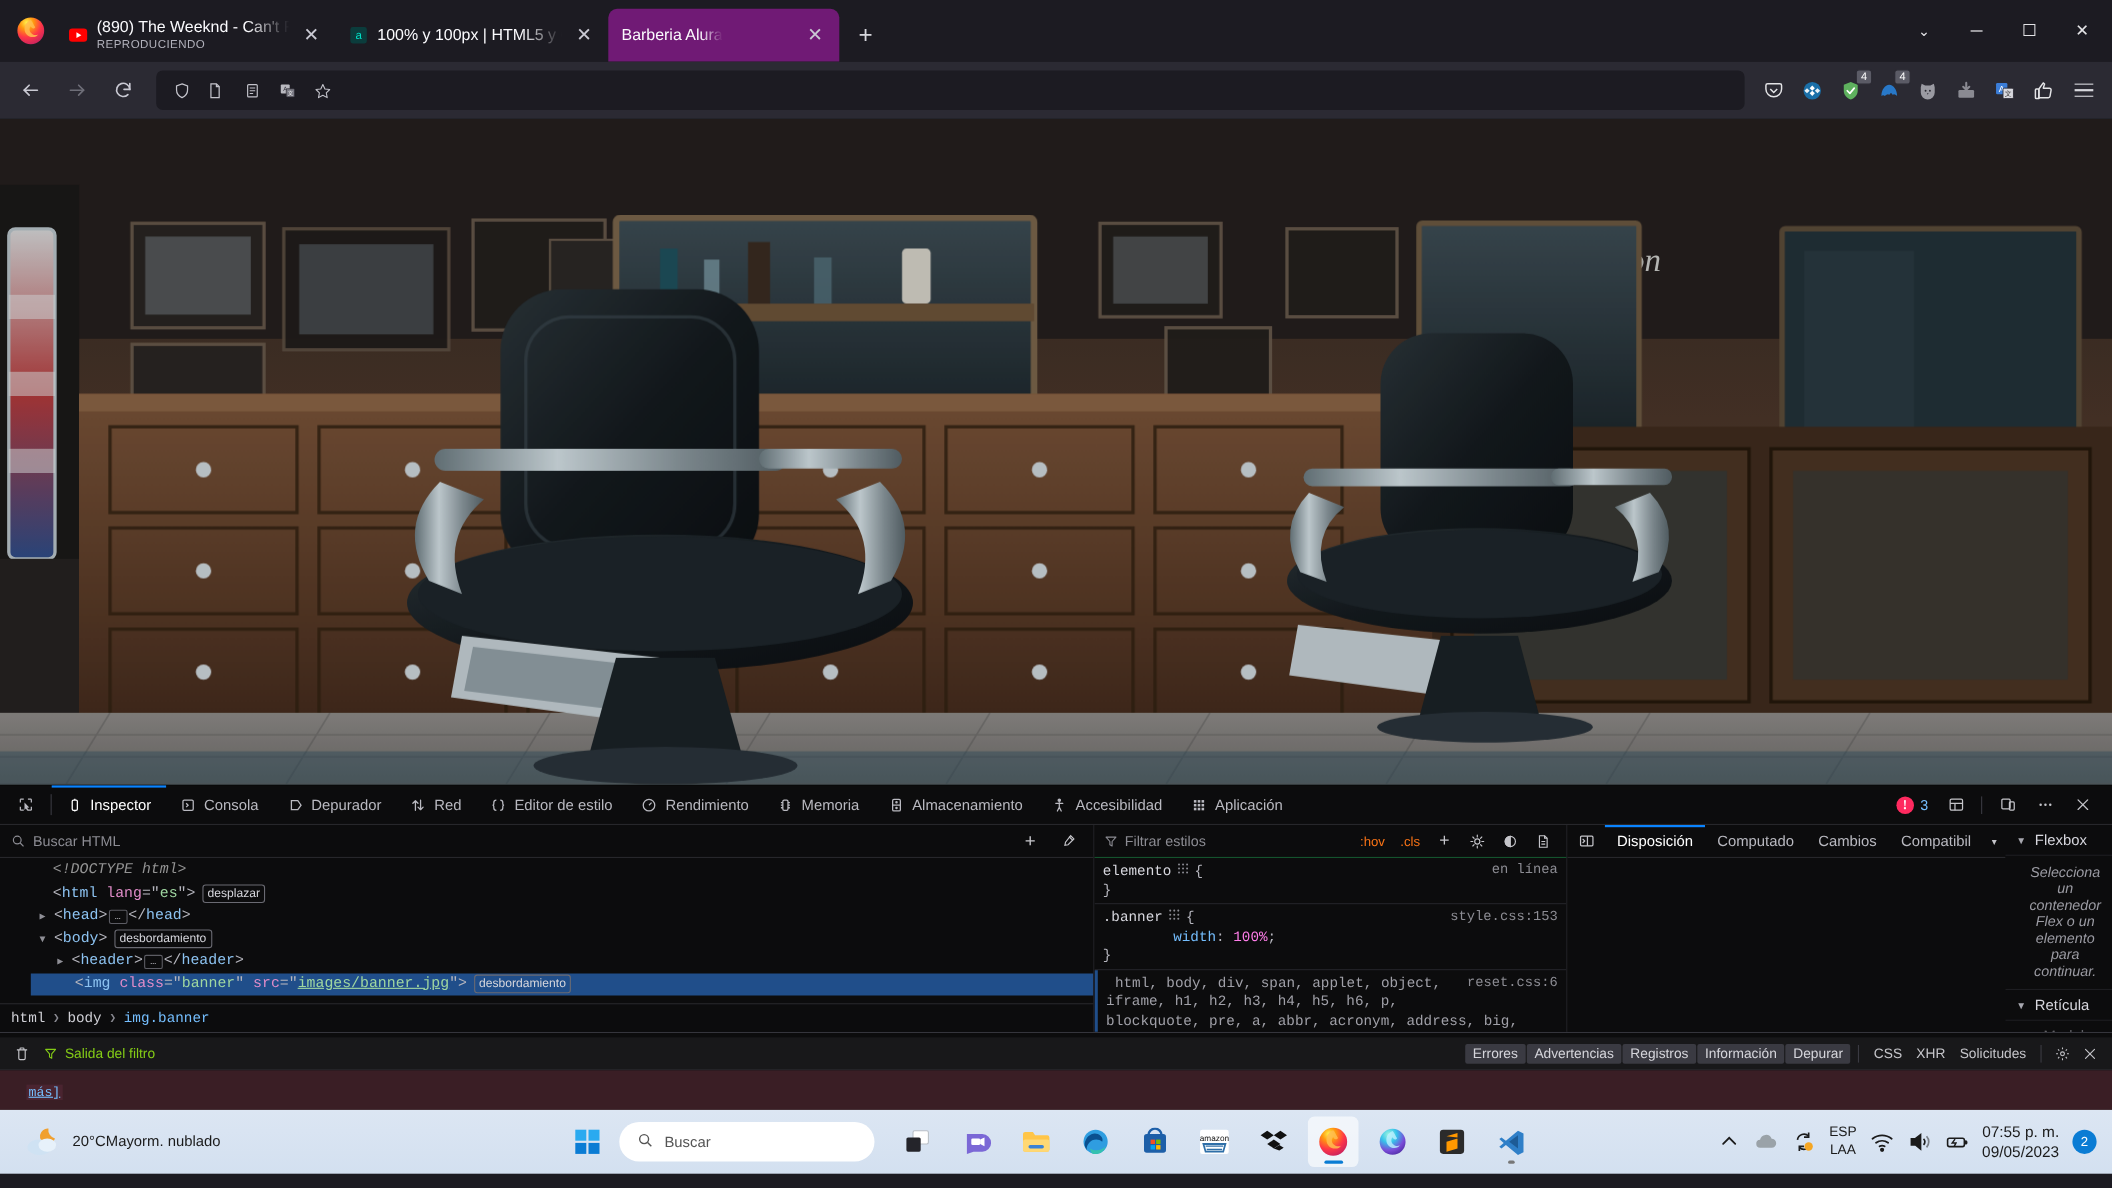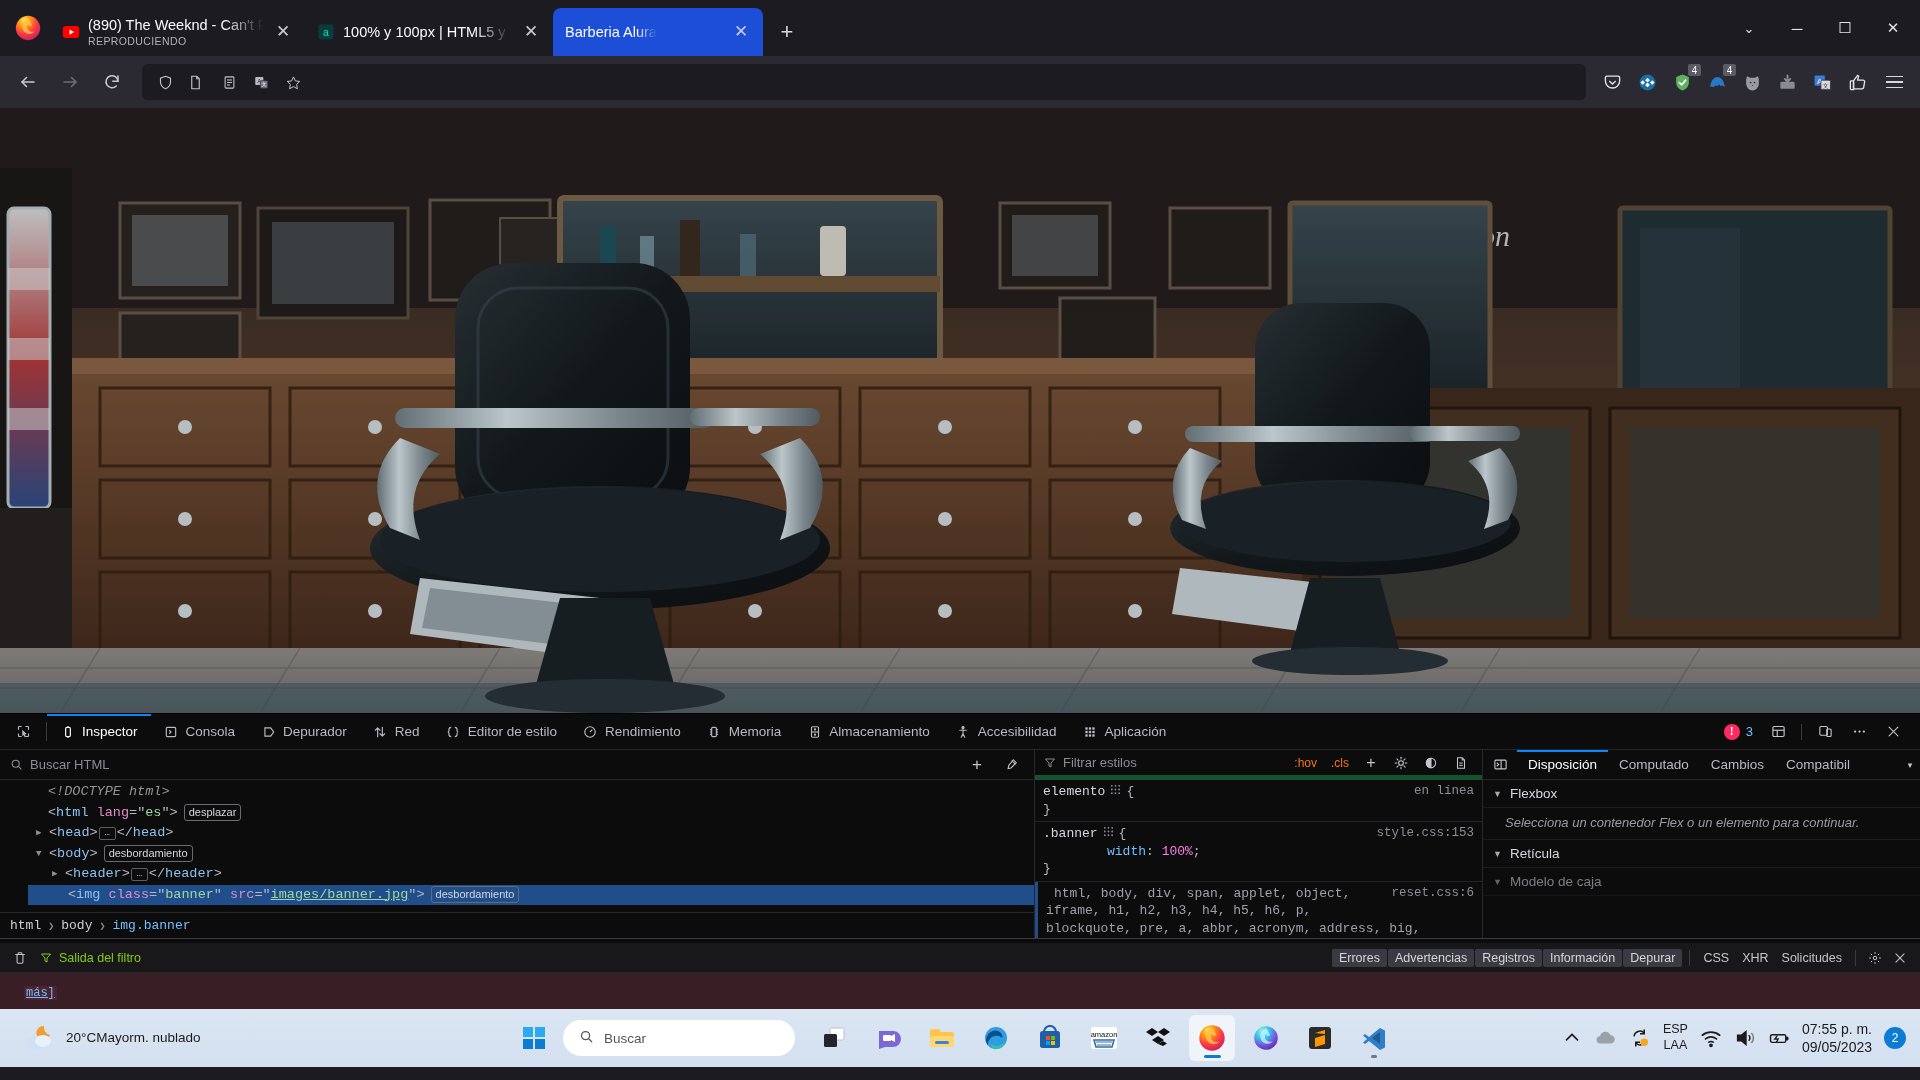--- a/index.html
+++ b/index.html
@@ -18,21 +18,21 @@
   }
   .ff-logo{ width:44px; height:56px; display:flex; align-items:center; justify-content:center; }
   .ff-logo svg{ width:26px; height:26px; }
 
   .tab{
     height:48px; min-width:80px; display:flex; align-items:center; gap:8px;
     padding:0 10px 0 12px; border-radius:8px 8px 0 0; position:relative;
     margin-bottom:0;
   }
   .tab.inactive{ background:transparent; }
-  .tab.active{ background:#1d4ed8; }
+  .tab.active{ background:#701a75; }
   .tab .favicon{ width:18px; height:18px; flex:0 0 18px; display:flex; align-items:center; justify-content:center;}
   .tab .tabtexts{ display:flex; flex-direction:column; justify-content:center; overflow:hidden; }
   .tab .ttitle{
     font-size:14.5px; color:#fbfbfe; white-space:nowrap; overflow:hidden;
     max-width:185px;
     -webkit-mask-image:linear-gradient(to right, #000 78%, transparent 100%);
     mask-image:linear-gradient(to right, #000 78%, transparent 100%);
   }
   .tab .tsub{ font-size:10.5px; color:#b1b1bb; letter-spacing:.4px; margin-top:2px; }
   .tab .tclose{ width:24px; height:24px; color:#c9c9d3; font-size:17px; line-height:24px; text-align:center; flex:0 0 24px; }
@@ -147,41 +147,41 @@
   .breadcrumbs{
     height:26px; border-top:1px solid #27272b; display:flex; align-items:center;
     padding:0 10px; gap:7px; font-size:13px; font-family:"Liberation Mono", monospace;
   }
   .bc{ color:#cfcfd5; }
   .bc.lnk{ color:#75bfff; }
   .bc-sep{ color:#8a8a92; font-size:10px; }
 
   
   .pane-rules{ width:448px; border-right:1px solid #27272b; display:flex; flex-direction:column; background:#0c0c0d;}
-  .rules-toolbar{ height:30px; display:flex;align-items:center;gap:6px;padding:0 9px;border-bottom:5px solid #14532d;}
+  .rules-toolbar{ height:30px; display:flex;align-items:center;gap:6px;padding:0 9px;border-bottom:1px solid #14532d;}
   .rules-toolbar .flt{ display:flex;align-items:center;gap:7px;flex:1;color:#8c8c93;font-size:13px;}
   .rules-toolbar .flt svg{width:12px;height:12px;}
   .pseudo{ font-size:12px; color:#f97316; padding:1px 4px; border-radius:3px;}
   .rt-ic{ width:24px;height:22px;display:flex;align-items:center;justify-content:center;color:#c5c5ca;font-size:16px;}
   .rt-ic svg{width:14px;height:14px;}
   .rules{ flex:1; overflow:hidden; font-family:"Liberation Mono", monospace; font-size:13px; line-height:17.5px;}
   .rule{ border-bottom:1px solid #232328; padding:3px 0 3px 0; position:relative;}
   .rule.inherited{ border-left:3px solid #204e8a; }
   .rline{ display:flex; padding:0 8px; white-space:nowrap;}
   .sel-name{ color:#d7d7de; }
   .grid-ic{ display:inline-block; width:11px; height:11px; margin:0 5px; vertical-align:-1px;}
   .brace{ color:#b6b6be; }
   .src{ margin-left:auto; color:#8c8c93; font-size:12.5px; padding-left:10px; }
   .prop{ color:#75bfff;margin-left:46px; }
   .val{ color:#ff7de9; }
   .semi{ color:#b6b6be; }
   .rule-multi{ color:#a0a0a8; padding:0 8px; white-space:nowrap; overflow:hidden;}
 
   
-  .pane-layout{ flex:1; display:flex; flex-direction:column; background:#0c0c0d; }
+  .pane-layout{ flex:1; display:flex; flex-direction:row; background:#0c0c0d;text-align:center; }
   .lay-tabs{ height:30px; display:flex; align-items:stretch; border-bottom:1px solid #27272b; }
   .lay-split{ width:34px; display:flex;align-items:center;justify-content:center;color:#c5c5ca;}
   .lay-split svg{width:15px;height:15px;}
   .lay-tab{ display:flex;align-items:center;padding:0 11px;font-size:13.5px;color:#b9b9c0;position:relative;}
   .lay-tab.sel{ color:#fff; }
   .lay-tab.sel::before{content:"";position:absolute;left:0;right:0;top:0;height:2px;background:#0a84ff;}
   .lay-more{ width:20px;display:flex;align-items:center;justify-content:center;color:#c5c5ca;font-size:9px;margin-left:auto;}
   .lay-body{ flex:1; overflow:hidden; }
   .lay-sec{ display:flex; align-items:center; gap:8px; padding:6px 10px; font-size:13.5px; color:#d7d7de; border-bottom:1px solid #1d1d21;}
   .lay-sec .tw{ color:#a8a8b0; font-size:9px; }

